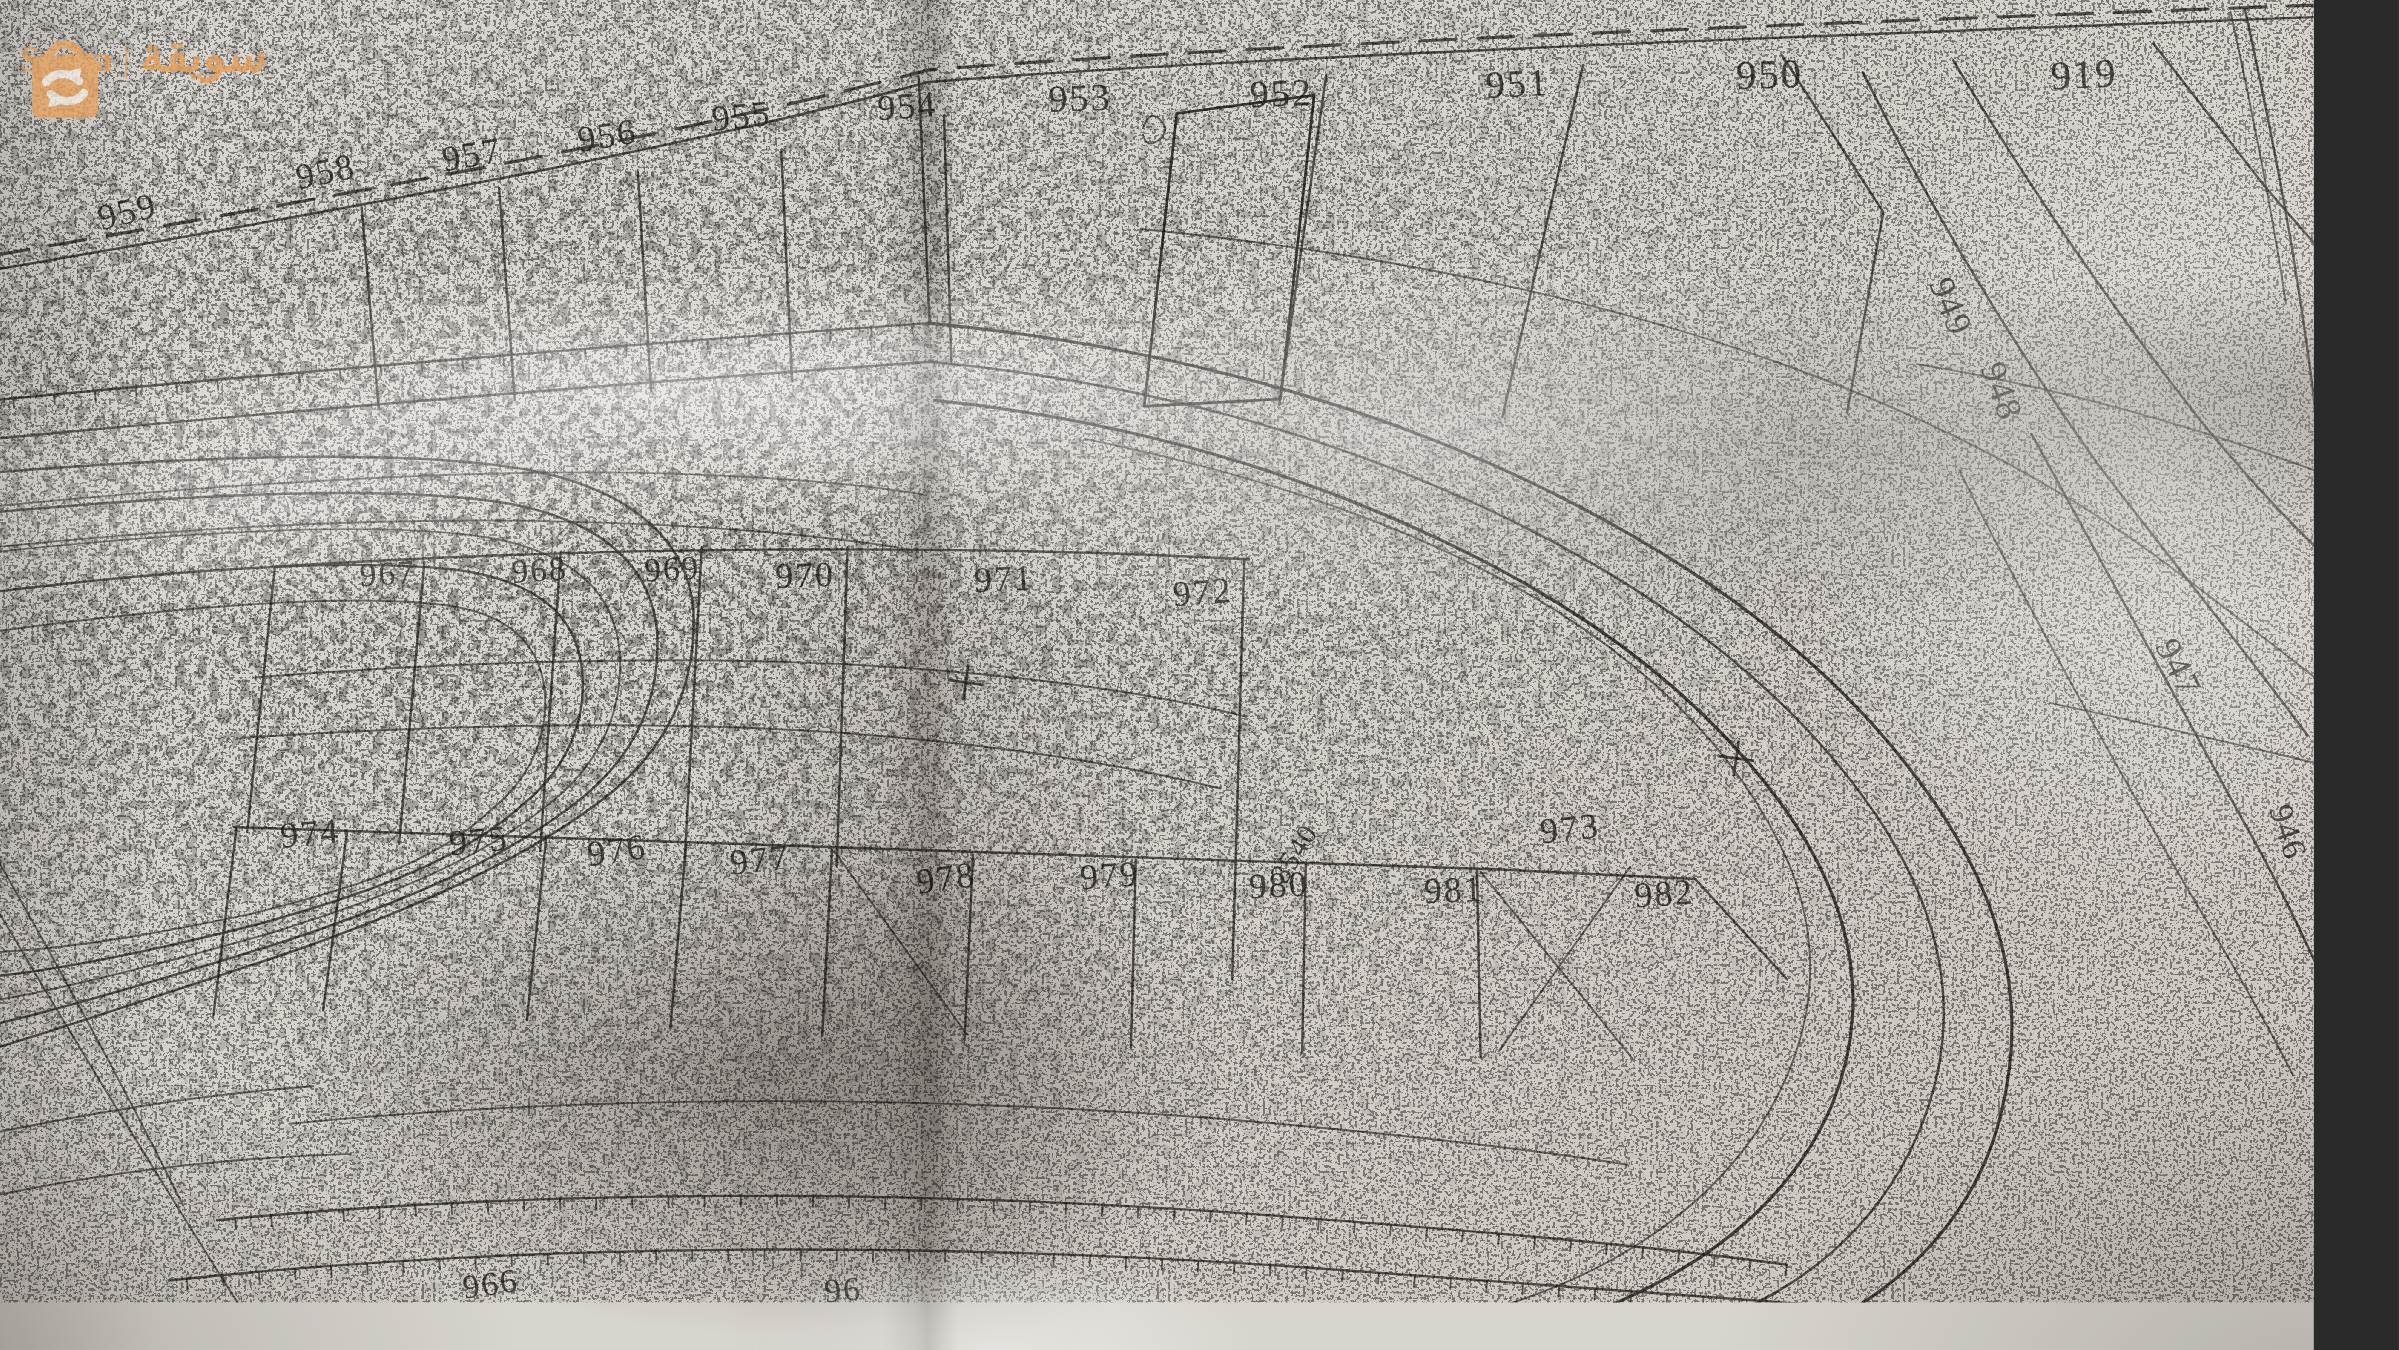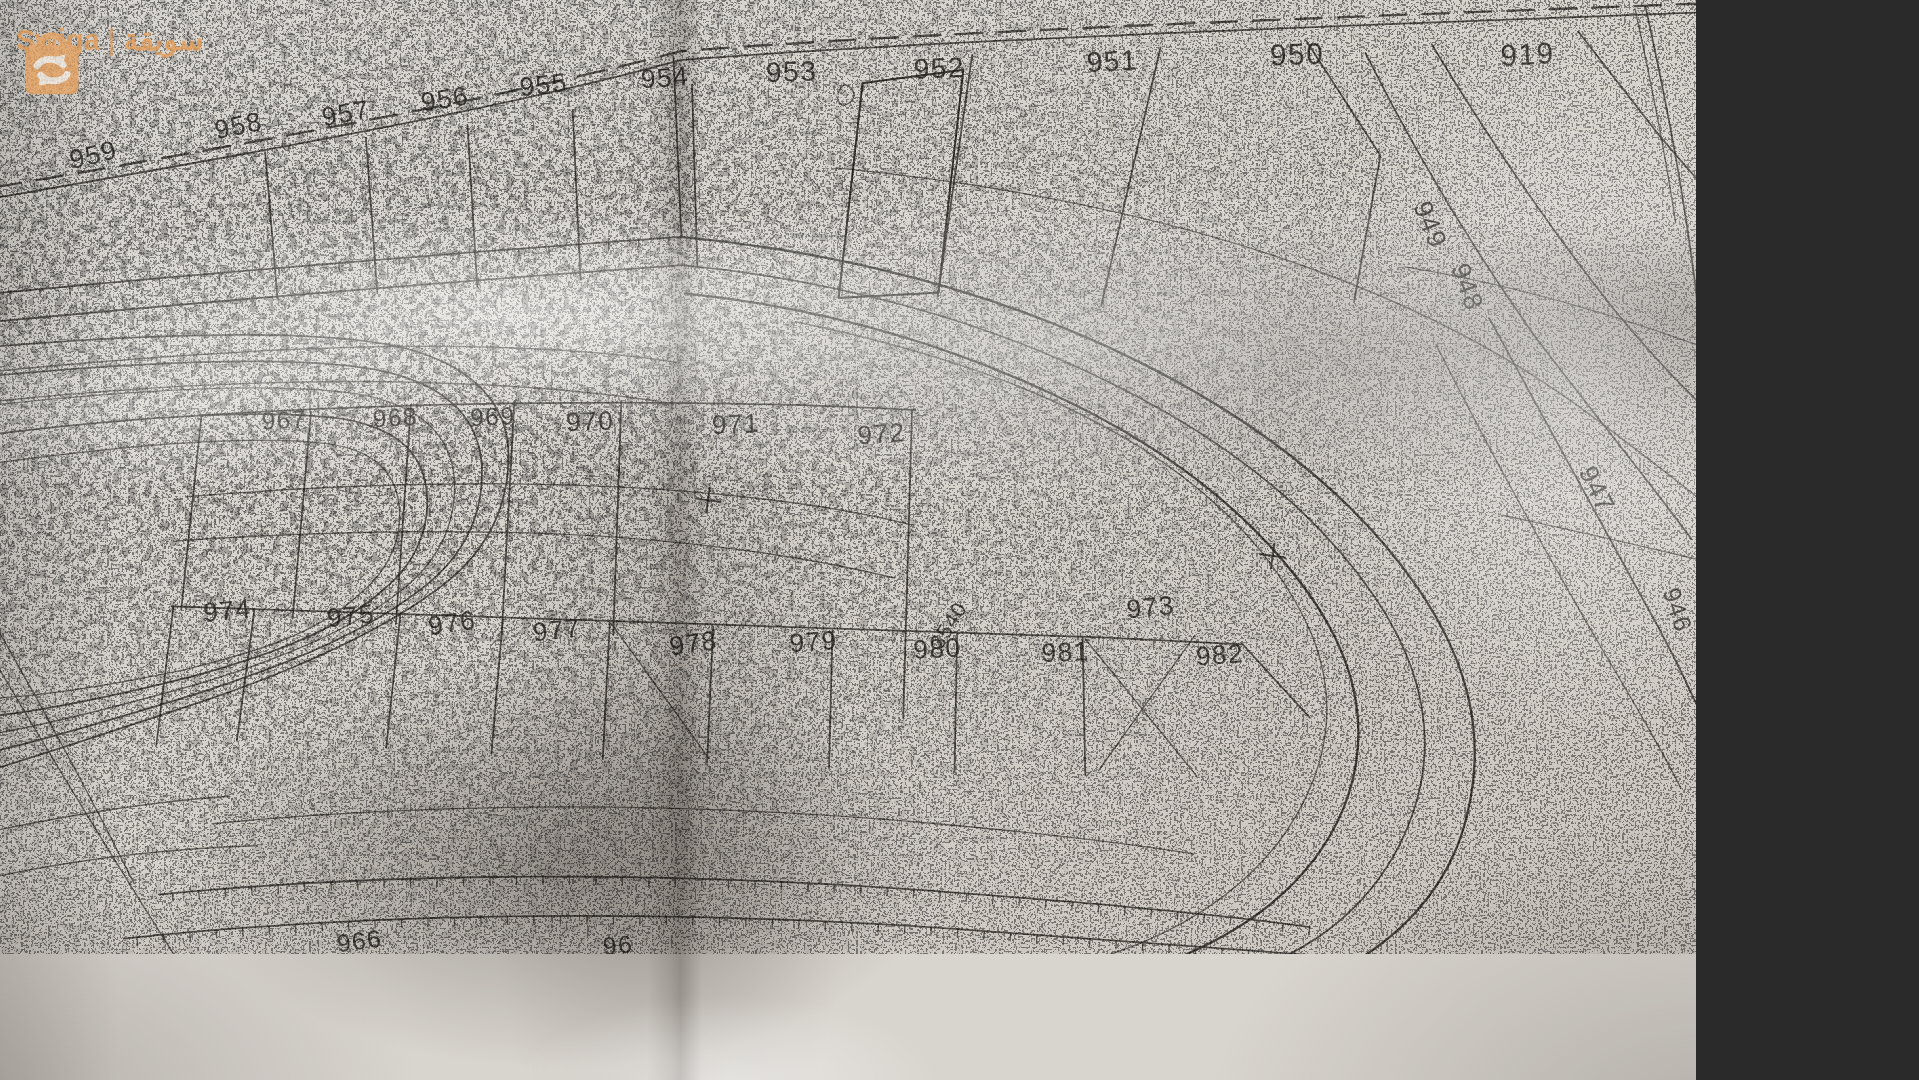--- a/index.html
+++ b/index.html
@@ -1,17 +1,17 @@
 <!DOCTYPE html>
 <html><head>
 <meta charset="utf-8">
 <style>
   html,body{margin:0;padding:0;background:#2a2a2a;}
-  #stage{position:relative;width:1696px;height:1080px;overflow:hidden;
-         background:#d8d4ce;font-family:Liberation Sans, sans-serif;}
+  #stage{position:relative;width:1851px;height:1080px;overflow:hidden;
+         background:#d8d4ce;font-family:Liberation Serif, serif;}
   svg{position:absolute;inset:0;display:block;}
   .ink path, .ink line, .ink polygon{fill:none;stroke:#34312c;stroke-width:2;stroke-opacity:.82;
       stroke-linecap:round;stroke-linejoin:round;}
   .ink .thin{stroke-width:1.6;stroke-opacity:.7;}
   .ink .bold{stroke-width:2.6;stroke-opacity:.9;}
   .ink .dashes{stroke-dasharray:30 18;stroke-width:2.6;}
   .ticks line{stroke:#34312c;stroke-width:1.5;stroke-opacity:.75;}
   text.plot-num{fill:#2e2b27;opacity:.85;letter-spacing:1.5px;}
   text.scribble{fill:#2e2b27;opacity:.8;letter-spacing:1px;}
   .cross line{stroke:#2e2b27;stroke-width:2.2;stroke-opacity:.8;}
@@ -28,21 +28,21 @@
   #shade-light{mix-blend-mode:screen;background:
     radial-gradient(ellipse 700px 160px at 29% 29%, rgba(255,255,255,.48), rgba(255,255,255,0) 70%),
     radial-gradient(ellipse 900px 230px at 62% 32%, rgba(255,255,255,.40), rgba(255,255,255,0) 70%),
     radial-gradient(ellipse 420px 520px at 93% 36%, rgba(255,255,255,.36), rgba(255,255,255,0) 70%),
     radial-gradient(ellipse 300px 120px at 43% 100%, rgba(255,255,255,.45), rgba(255,255,255,0) 70%),
     radial-gradient(ellipse 520px 140px at 12% 37%, rgba(255,255,255,.30), rgba(255,255,255,0) 70%);}
   #watermark{position:absolute;left:16px;top:20px;width:230px;pointer-events:none;opacity:.8;}
   #watermark .row{display:flex;align-items:baseline;gap:8px;margin-top:2px;
      color:#e59d55;font-weight:bold;font-size:29px;}
   #watermark .sep{font-weight:normal;opacity:.9;}
-  #watermark .ar{font-size:30px;}
+  #watermark .ar{font-size:38px;}
 </style>
 </head>
 <body>
 
 <div id="stage">
 
 <svg viewBox="0 0 1919 1080">
   <defs>
     <linearGradient id="gPaper" x1="0" y1="0" x2="1" y2="1">
       <stop offset="0" stop-color="#d9d6d1"></stop>

